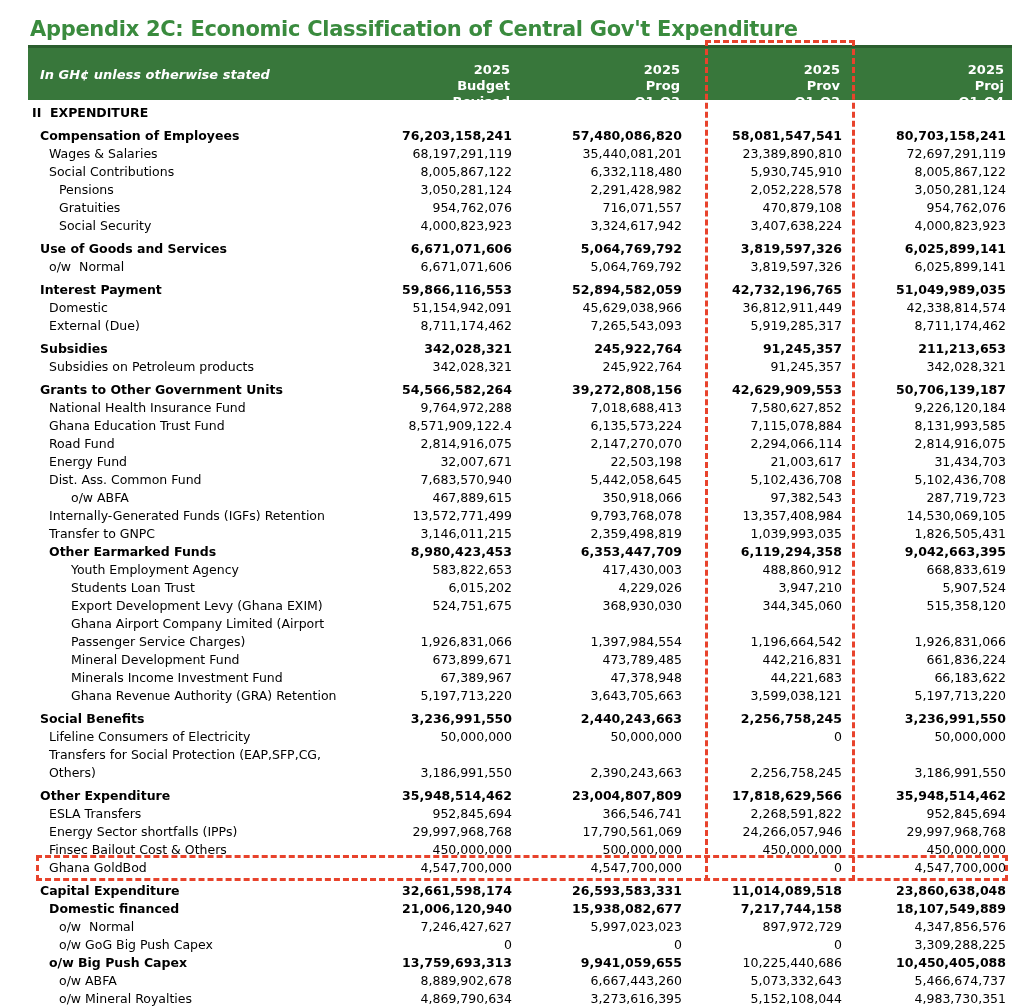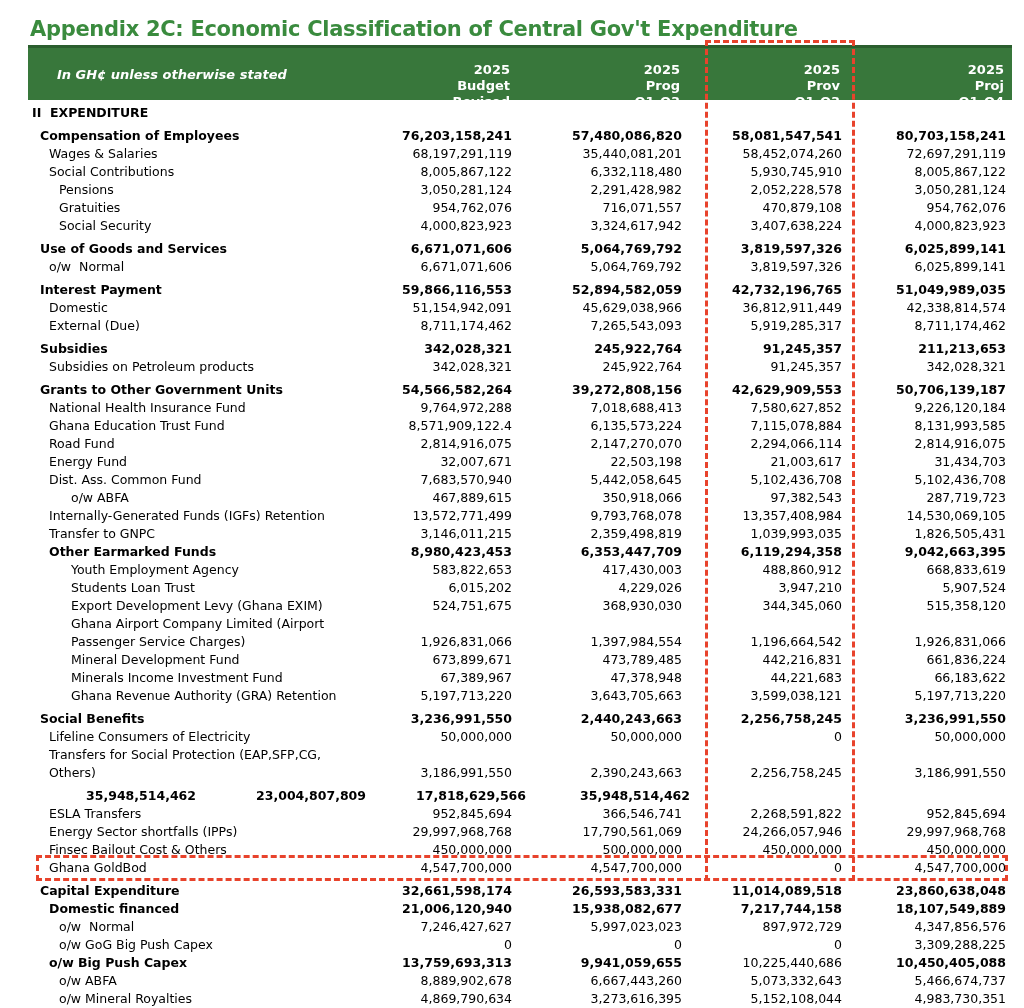--- a/index.html
+++ b/index.html
@@ -30,39 +30,39 @@
     position: absolute; left: 28px; top: 29px;
     width: 984px; height: 55px;
     background: var(--band-green);
     border-top: 3px solid var(--band-border);
     box-sizing: border-box;
     display: flex;
     color: #fff;
   }
   .band .unit {
     width: 318px; box-sizing: border-box;
-    padding-left: 29px;
+    padding-left: 12px;
     display: flex; align-items: center;
     font-size: 13px; font-weight: bold; font-style: italic;
     white-space: nowrap;
   }
   .band .hcol {
     box-sizing: border-box;
     text-align: right; padding-right: 4px; padding-top: 14px;
     font-size: 13px; font-weight: bold; line-height: 16px;
   }
   .band .hc0 { width: 168px; }
   .band .hc1 { width: 170px; }
   .band .hc2 { width: 160px; }
   .band .hc3 { width: 164px; }
 
   .tbody { position: absolute; left: 30px; top: 88px; width: 980px; }
   .row { display: flex; height: 18px; line-height: 18px; font-size: 12.5px; }
   .row.gap { margin-top: 5px; }
-  .row.bold { font-weight: bold; }
+  .row.bold { font-weight: bold; justify-content: space-between; }
   .lbl {
     width: 316px; box-sizing: border-box;
     white-space: pre; overflow: visible;
   }
   .ind0 { padding-left: 2px; }
   .ind1 { padding-left: 10px; }
   .ind2 { padding-left: 19px; }
   .ind3 { padding-left: 29px; }
   .ind4 { padding-left: 41px; }
   .val {
@@ -135,21 +135,21 @@
         <div class="lbl ind1">Compensation of Employees</div>
         <div class="val c0">76,203,158,241</div>
         <div class="val c1">57,480,086,820</div>
         <div class="val c2">58,081,547,541</div>
         <div class="val c3">80,703,158,241</div>
       </div>
       <div class="row">
         <div class="lbl ind2">Wages &amp; Salaries</div>
         <div class="val c0">68,197,291,119</div>
         <div class="val c1">35,440,081,201</div>
-        <div class="val c2">58,452,074,260</div>
+        <div class="val c2">23,389,890,810</div>
         <div class="val c3">72,697,291,119</div>
       </div>
       <div class="row">
         <div class="lbl ind2">Social Contributions</div>
         <div class="val c0">8,005,867,122</div>
         <div class="val c1">6,332,118,480</div>
         <div class="val c2">5,930,745,910</div>
         <div class="val c3">8,005,867,122</div>
       </div>
       <div class="row">
@@ -370,20 +370,21 @@
         <div class="val c3"></div>
       </div>
       <div class="row">
         <div class="lbl ind2">Others)</div>
         <div class="val c0">3,186,991,550</div>
         <div class="val c1">2,390,243,663</div>
         <div class="val c2">2,256,758,245</div>
         <div class="val c3">3,186,991,550</div>
       </div>
       <div class="row bold gap">
+        <div class="lbl ind1">Other Expenditure</div>
         <div class="val c0">35,948,514,462</div>
         <div class="val c1">23,004,807,809</div>
         <div class="val c2">17,818,629,566</div>
         <div class="val c3">35,948,514,462</div>
       </div>
       <div class="row">
         <div class="lbl ind2">ESLA Transfers</div>
         <div class="val c0">952,845,694</div>
         <div class="val c1">366,546,741</div>
         <div class="val c2">2,268,591,822</div>

